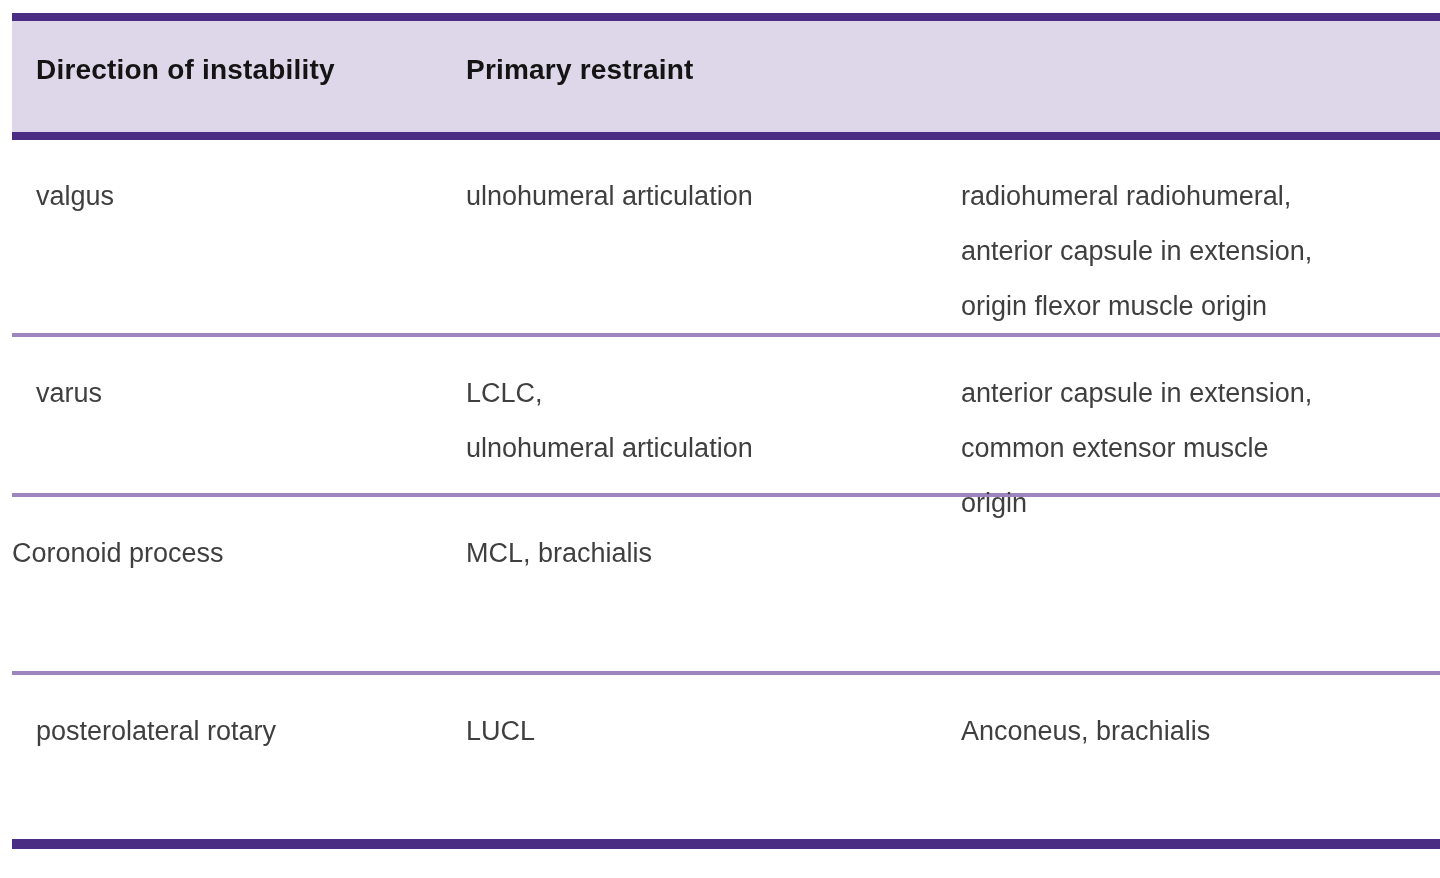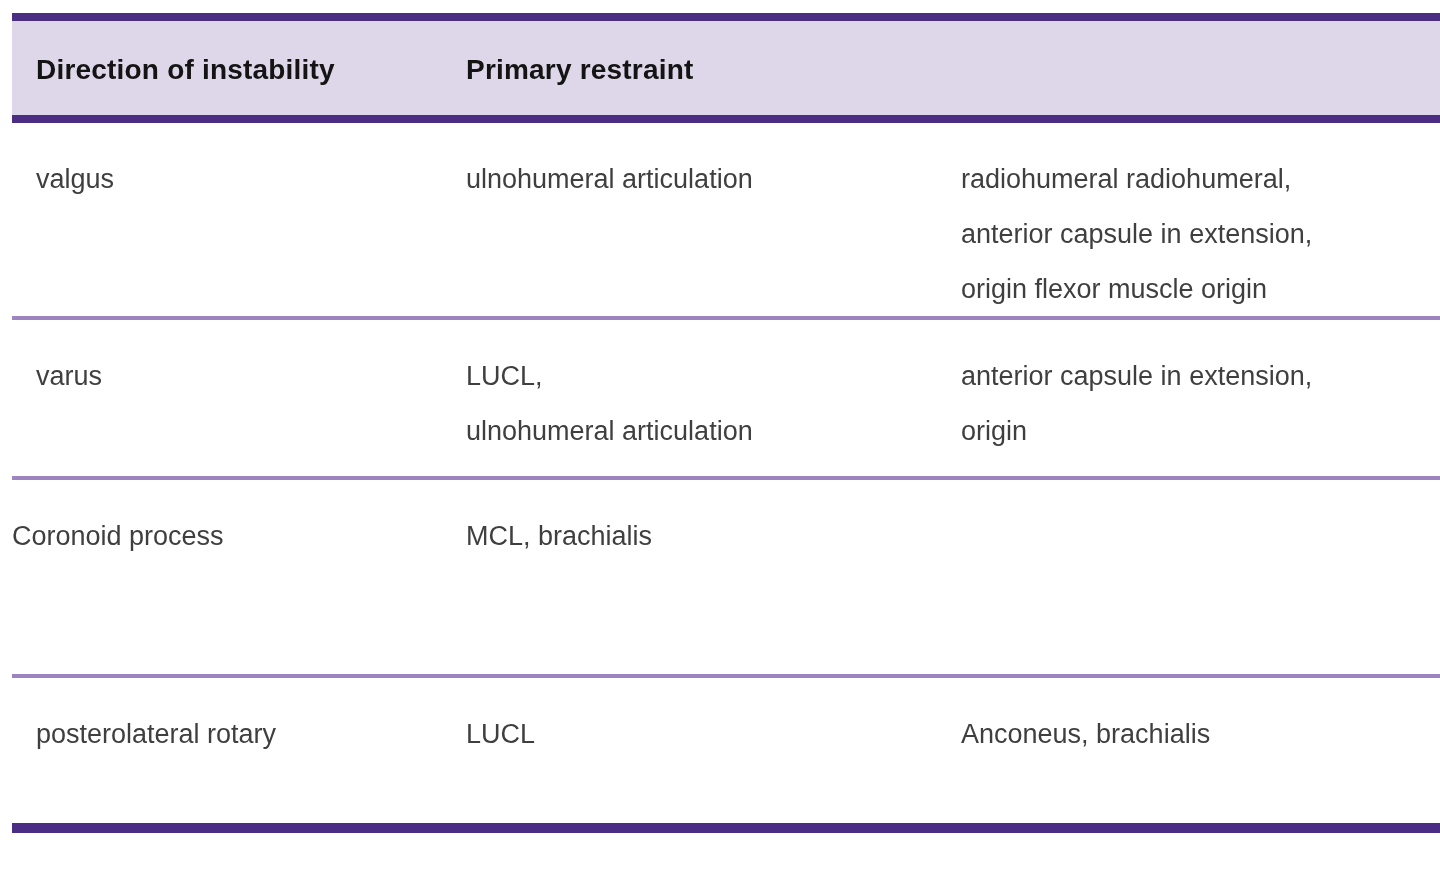--- a/index.html
+++ b/index.html
@@ -24,21 +24,21 @@
     height: 8px;
     background: var(--accent, #4b2e83);
   }
   .thick-border.bottom {
     height: 10px;
   }
   .header-row {
     background: var(--header-bg, #ded7e9);
     display: grid;
     grid-template-columns: 454px 495px 1fr;
-    height: 94px;
+    height: 111px;
     box-sizing: border-box;
     padding-top: 33px;
   }
   .header-cell {
     font-size: 28px;
     font-weight: bold;
     color: #141414;
     letter-spacing: 0.2px;
   }
   .header-cell.col0 { padding-left: 24px; }
@@ -47,21 +47,21 @@
     grid-template-columns: 454px 495px 1fr;
     box-sizing: border-box;
     padding-top: 29px;
   }
   .body-rows .row + .row {
     border-top: 4px solid var(--divider, #9c85bf);
   }
   .row-valgus              { height: 193px; }
   .row-varus               { height: 160px; }
   .row-posterior           { height: 178px; }
-  .row-posterolateral      { height: 149px; margin-top: 20px; }
+  .row-posterolateral      { height: 168px; }
   .cell {
     font-size: 27px;
     color: #3f3f3f;
   }
   .cell .line {
     line-height: 55px;
     white-space: nowrap;
   }
   .cell.col0 { padding-left: 24px; }
 </style>
@@ -90,25 +90,26 @@
           <div class="line">radiohumeral radiohumeral,</div>
           <div class="line">anterior capsule in extension,</div>
           <div class="line">origin flexor muscle origin</div>
         </div>
       </div>
       <div class="row row-varus">
         <div class="cell col0">
           <div class="line">varus</div>
         </div>
         <div class="cell col1">
-          <div class="line">LUCL,</div>
+          <div class="line">LCLC,</div>
           <div class="line">ulnohumeral articulation</div>
         </div>
         <div class="cell col2">
           <div class="line">anterior capsule in extension,</div>
+          <div class="line">common extensor muscle</div>
           <div class="line">origin</div>
         </div>
       </div>
       <div class="row row-posterior">
         <div class="cell col1">
           <div class="line">Coronoid process</div>
         </div>
         <div class="cell col2">
           <div class="line">MCL, brachialis</div>
         </div>

